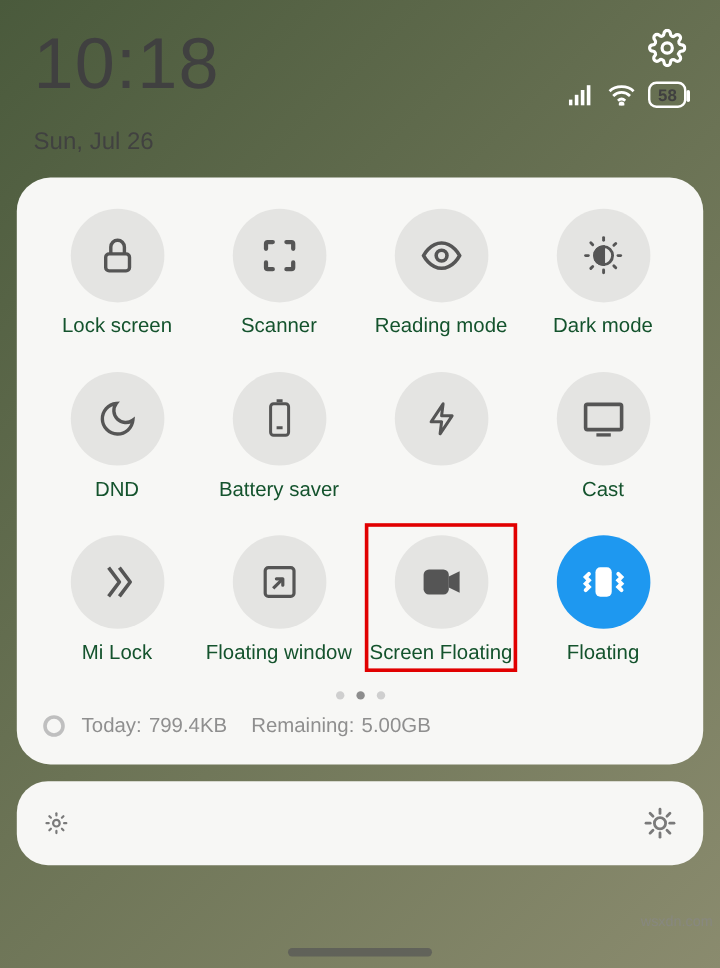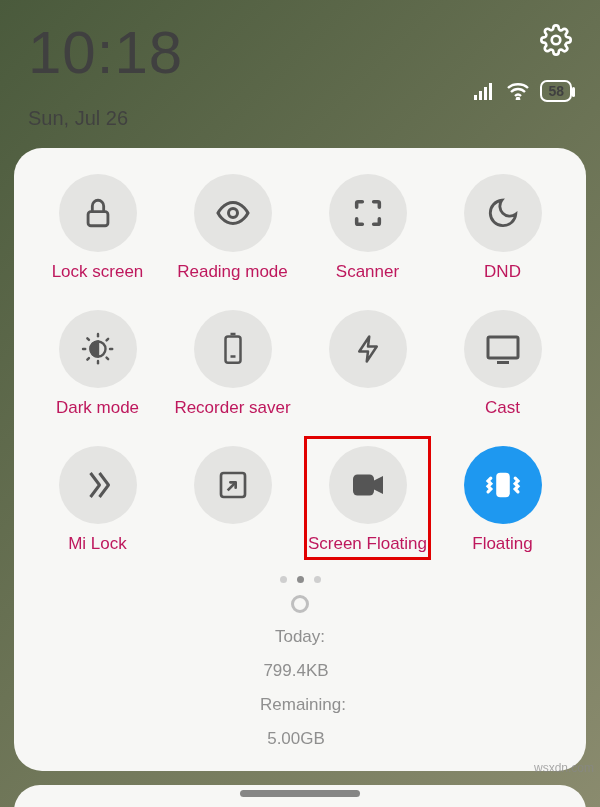--- a/index.html
+++ b/index.html
@@ -14,21 +14,21 @@
   .statusbar {
     display: flex;
     align-items: flex-start;
     justify-content: space-between;
     padding: 18px 28px 8px;
     color: #404040;
   }
   .time-block { display: flex; flex-direction: column; }
   .time { font-size: 60px; font-weight: 300; letter-spacing: 1px; }
   .date { font-size: 20px; font-weight: 400; margin-top: 20px; opacity: .95; }
-  .status-right { display: flex; flex-direction: column; align-items: flex-end; gap: 24px; margin-top: 6px; }
+  .status-right { display: flex; flex-direction: column; align-items: flex-end; gap: 12px; margin-top: 6px; }
   .status-icons { display: flex; align-items: center; gap: 10px; }
   .battery-pill {
     border: 2px solid #fff; border-radius: 7px; padding: 0 6px;
     font-size: 14px; font-weight: 600; display: flex; align-items: center; height: 22px;
     position: relative;
   }
   .battery-pill::after { content:""; position:absolute; right:-5px; top:5px; width:3px; height:10px; background:#fff; border-radius:2px;}
   .panel {
     margin: 10px 14px;
     background: #f7f7f5;
@@ -45,32 +45,32 @@
     position: relative;
   }
   .toggle {
     width: 78px; height: 78px; border-radius: 50%;
     background: #e4e4e2;
     display: flex; align-items: center; justify-content: center;
     color: #555;
   }
   .toggle.active { background: #1e98f0; color: #fff; }
   .tile-label {
-    margin-top: 10px; font-size: 17px; color: #be185d; text-align: center;
+    margin-top: 10px; font-size: 17px; color: #14532d; text-align: center;
     white-space: nowrap; overflow: hidden; text-overflow: clip; max-width: 130px;
   }
   .highlight-box {
     position: absolute; border: 3px solid #e10000;
     top: -10px; left: 4px; right: 4px; bottom: -6px;
     pointer-events: none;
   }
   .dots { display:flex; justify-content:center; gap:10px; margin-top: 22px; }
   .dot { width:7px; height:7px; border-radius:50%; background:#cfcfcf; }
   .dot.active { background:#8d8d8d; }
-  .databar { display:flex; align-items:center; gap:14px; margin-top:12px; color:#8f8f8f; font-size:17px; padding: 0 6px 4px; flex-direction: column;}
+  .databar { display:flex; align-items:center; gap:14px; margin-top:12px; color:#8f8f8f; font-size:17px; padding: 0 6px 4px;}
   .databar .ring { width:18px; height:18px; border:3px solid #bfbfbf; border-radius:50%; }
   .brightness {
     margin: 14px 14px 0;
     background: #f7f7f5;
     border-radius: 26px;
     height: 70px;
     display:flex; align-items:center; justify-content:space-between;
     padding: 0 22px;
     color:#7a7a7a;
   }
@@ -131,50 +131,40 @@
               <rect x="5" y="11" width="14" height="10" rx="2"></rect>
               <path d="M8 11V7a4 4 0 0 1 8 0v4"></path>
             </svg>
           </span>
         </div>
         <div class="tile-label">Lock screen</div>
       </div>
       <div class="tile">
         <div class="toggle">
           <span>
-            <svg width="36" height="36" viewBox="0 0 24 24" fill="none" stroke="currentColor" stroke-width="2">
-              <path d="M2 12s3.5-7 10-7 10 7 10 7-3.5 7-10 7S2 12 2 12z"></path>
-              <circle cx="12" cy="12" r="3"></circle>
-            </svg>
-          </span>
-        </div>
-        <div class="tile-label">Reading mode</div>
-      </div>
-      <div class="tile">
-        <div class="toggle">
-          <span>
             <svg width="34" height="34" viewBox="0 0 24 24" fill="none" stroke="currentColor" stroke-width="2.5" stroke-linecap="round">
               <path d="M4 8V5a1 1 0 0 1 1-1h3"></path>
               <path d="M20 8V5a1 1 0 0 0-1-1h-3"></path>
               <path d="M4 16v3a1 1 0 0 0 1 1h3"></path>
               <path d="M20 16v3a1 1 0 0 1-1 1h-3"></path>
             </svg>
           </span>
         </div>
         <div class="tile-label">Scanner</div>
       </div>
       <div class="tile">
         <div class="toggle">
           <span>
-            <svg width="34" height="34" viewBox="0 0 24 24" fill="none" stroke="currentColor" stroke-width="2">
-              <path d="M21 12.8A9 9 0 1 1 11.2 3a7 7 0 0 0 9.8 9.8z"></path>
-            </svg>
-          </span>
-        </div>
-        <div class="tile-label">DND</div>
+            <svg width="36" height="36" viewBox="0 0 24 24" fill="none" stroke="currentColor" stroke-width="2">
+              <path d="M2 12s3.5-7 10-7 10 7 10 7-3.5 7-10 7S2 12 2 12z"></path>
+              <circle cx="12" cy="12" r="3"></circle>
+            </svg>
+          </span>
+        </div>
+        <div class="tile-label">Reading mode</div>
       </div>
       <div class="tile">
         <div class="toggle">
           <span>
             <svg width="36" height="36" viewBox="0 0 24 24" fill="none" stroke="currentColor" stroke-width="1.6">
               <circle cx="12" cy="12" r="5"></circle>
               <path d="M12 7a5 5 0 0 0 0 10z" fill="currentColor"></path>
               <g stroke-linecap="round" stroke-dasharray="1.5 2">
                 <line x1="12" y1="2" x2="12" y2="4"></line>
                 <line x1="12" y1="20" x2="12" y2="22"></line>
@@ -186,28 +176,38 @@
                 <line x1="17.7" y1="6.3" x2="19.1" y2="4.9"></line>
               </g>
             </svg>
           </span>
         </div>
         <div class="tile-label">Dark mode</div>
       </div>
       <div class="tile">
         <div class="toggle">
           <span>
+            <svg width="34" height="34" viewBox="0 0 24 24" fill="none" stroke="currentColor" stroke-width="2">
+              <path d="M21 12.8A9 9 0 1 1 11.2 3a7 7 0 0 0 9.8 9.8z"></path>
+            </svg>
+          </span>
+        </div>
+        <div class="tile-label">DND</div>
+      </div>
+      <div class="tile">
+        <div class="toggle">
+          <span>
             <svg width="30" height="36" viewBox="0 0 24 28" fill="none" stroke="currentColor" stroke-width="2">
               <rect x="6" y="4" width="12" height="21" rx="2"></rect>
               <line x1="10" y1="2" x2="14" y2="2"></line>
               <line x1="10" y1="20" x2="14" y2="20"></line>
             </svg>
           </span>
         </div>
-        <div class="tile-label">Recorder saver</div>
+        <div class="tile-label">Battery saver</div>
       </div>
       <div class="tile">
         <div class="toggle">
           <span>
             <svg width="30" height="36" viewBox="0 0 24 24" fill="none" stroke="currentColor" stroke-width="2" stroke-linejoin="round">
               <path d="M13 2 L5 14 H12 L11 22 L19 10 H12 Z"></path>
             </svg>
           </span>
         </div>
       </div>
@@ -236,20 +236,21 @@
       <div class="tile">
         <div class="toggle">
           <span>
             <svg width="32" height="32" viewBox="0 0 24 24" fill="none" stroke="currentColor" stroke-width="2">
               <rect x="3" y="3" width="18" height="18" rx="2"></rect>
               <path d="M14 10 L8 16"></path>
               <path d="M14 10 h-4 M14 10 v4" stroke-linecap="round"></path>
             </svg>
           </span>
         </div>
+        <div class="tile-label">Floating window</div>
       </div>
       <div class="tile">
         <div class="highlight-box"></div>
         <div class="toggle">
           <span>
             <svg width="36" height="28" viewBox="0 0 24 18" fill="currentColor">
               <rect x="2" y="2" width="14" height="14" rx="3"></rect>
               <path d="M16 6 L22 3 V15 L16 12 Z"></path>
             </svg>
           </span>

